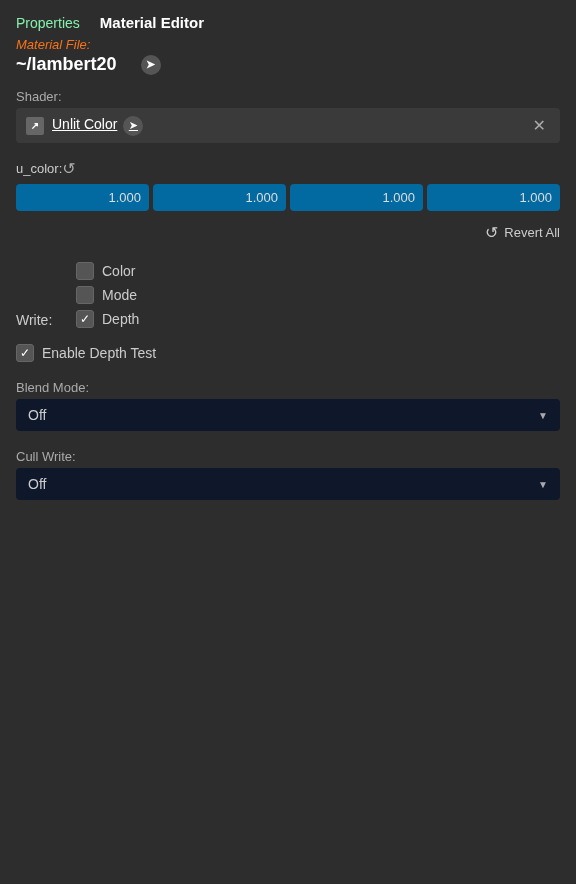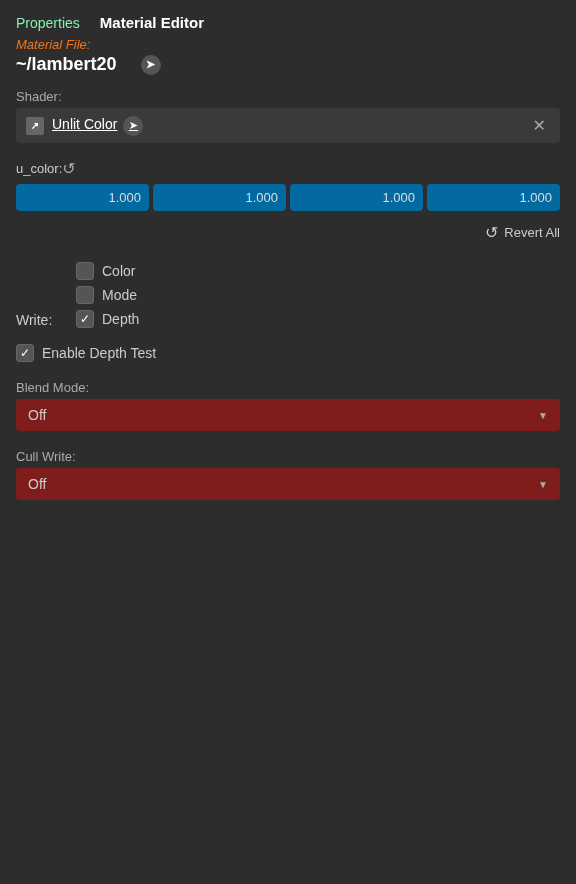--- a/index.html
+++ b/index.html
@@ -229,21 +229,21 @@
 
     .section-label {
       font-size: 13px;
       color: #aaaaaa;
       margin-bottom: 4px;
     }
 
     .dropdown-row {
       display: flex;
       align-items: center;
-      background: #7f1d1d;
+      background: #0f172a;
       border-radius: 4px;
       padding: 8px 12px;
       margin-bottom: 18px;
       cursor: pointer;
     }
 
     .dropdown-value {
       flex: 1;
       color: #cccccc;
       font-size: 14px;

